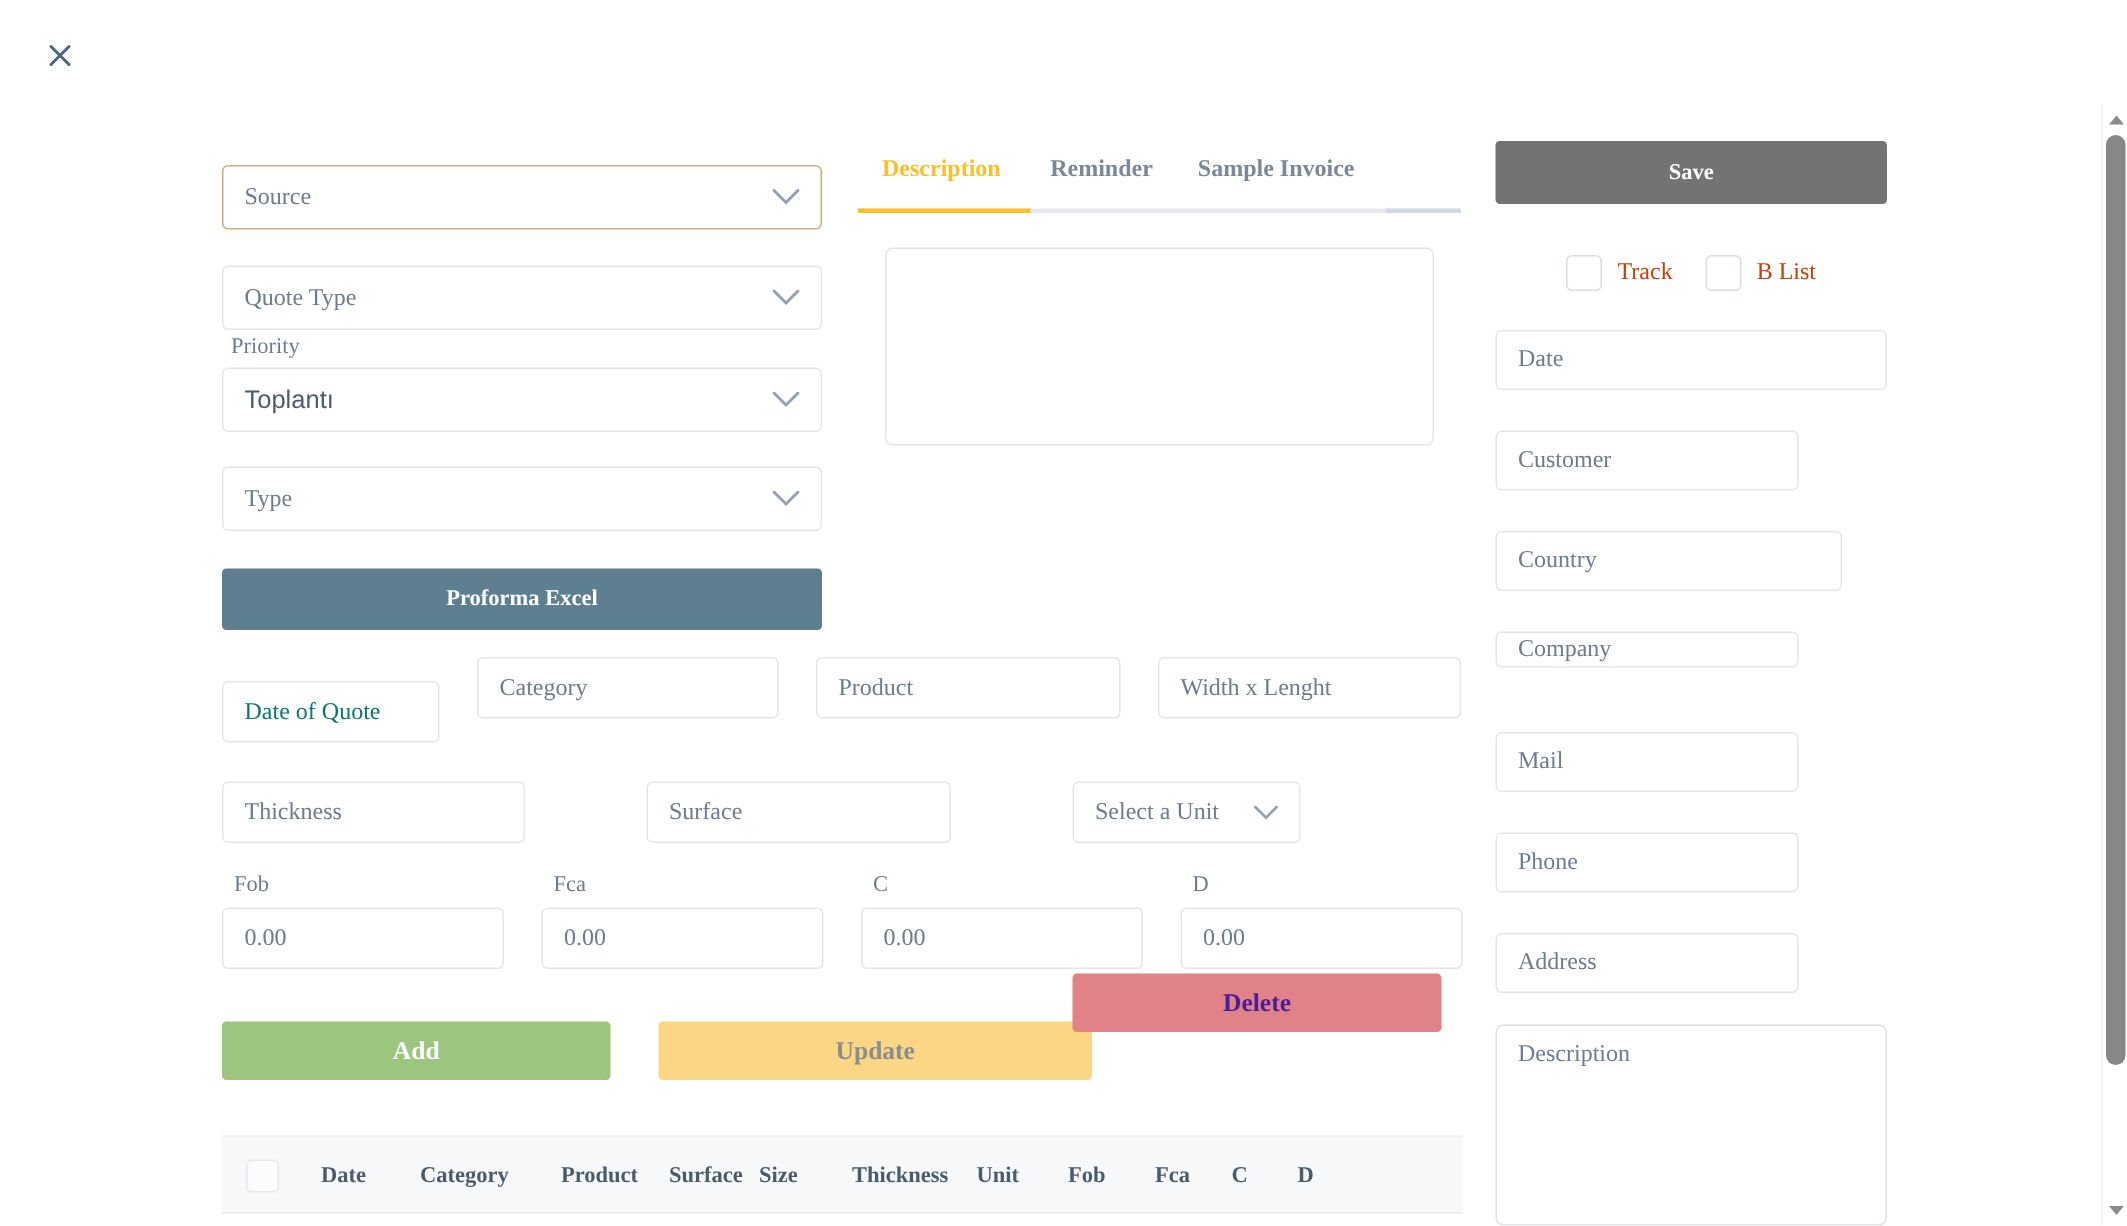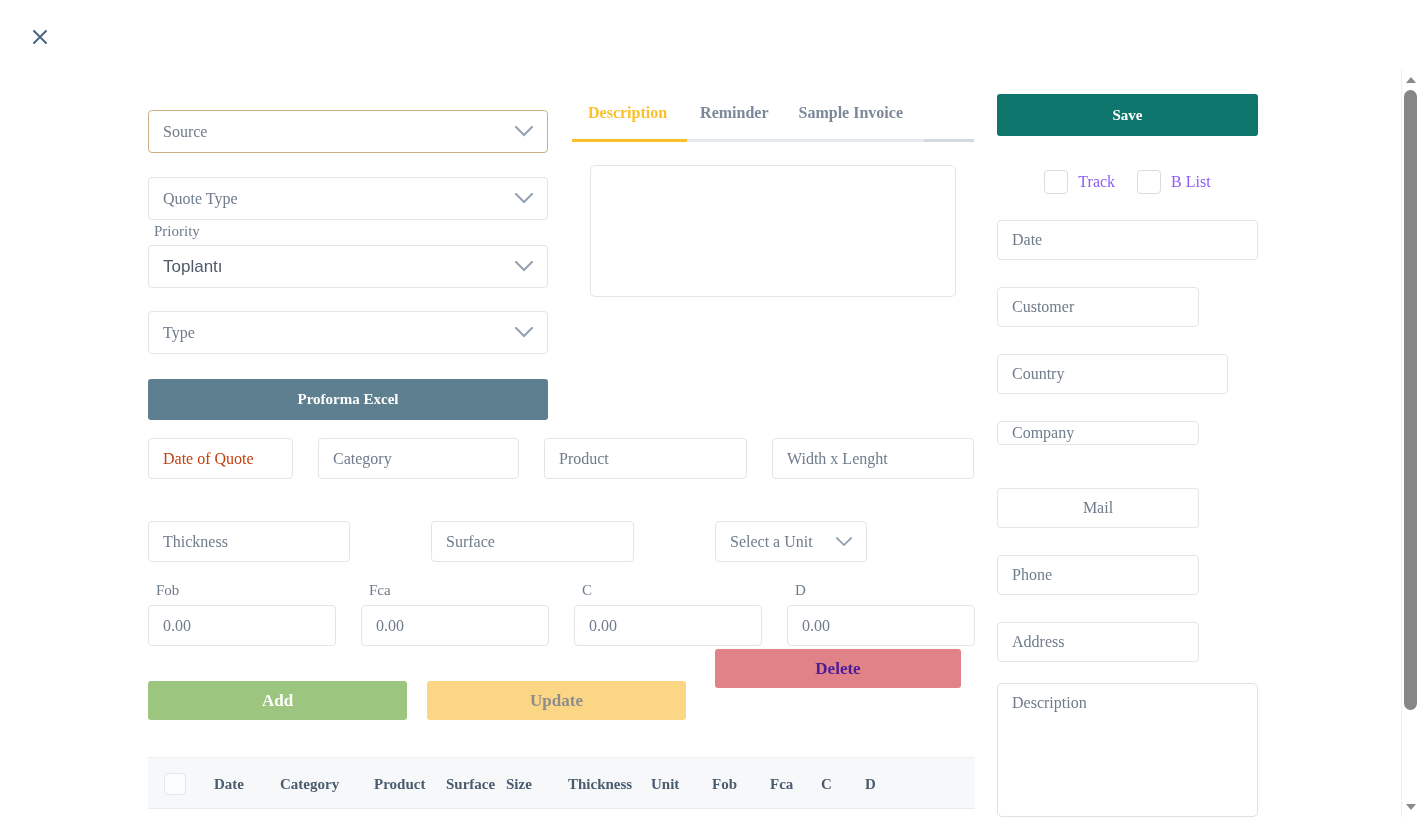--- a/index.html
+++ b/index.html
@@ -39,21 +39,21 @@
     align-items: center;
     padding: 0 14px;
     position: absolute;
     font-family: "Liberation Serif", "DejaVu Serif", serif;
   }
   .ctl.sel { justify-content: space-between; align-items: center; }
   .ctl .chev {
     color: #93a1b0;
     display: flex; align-items: center;
   }
-  .ctl.muted { color: #c2410c; }
+  .ctl.muted { color: #0f766e; margin-top: 16px; }
   .ctl.tan { border-color: #cbb083; }
 
   .fld-label {
     position: absolute;
     font-size: 15px;
     color: #6f7c8c;
     font-family: "Liberation Serif", "DejaVu Serif", serif;
   }
 
   
@@ -96,21 +96,21 @@
   #d-input   { left:787px; top:605px; width:188px; height:41px; }
 
   
   .act-btn {
     position:absolute; height:39px; border:none; border-radius:3px;
     font-size:17px; font-weight:bold; cursor:pointer;
     font-family:"Liberation Serif","DejaVu Serif",serif;
     display:flex; align-items:center; justify-content:center;
   }
   #add-button    { left:148px; top:681px; width:259px; background:#9cc580; color:#ffffff; }
-  #update-button { left:427px; top:681px; width:259px; background:#fbd785; color:#8d8d8d; }
+  #update-button { left:439px; top:681px; width:289px; background:#fbd785; color:#8d8d8d; }
   #delete-button { left:715px; top:649px; width:246px; background:#e08287; color:#4c1d95; }
 
   
   #results-table {
     position:absolute; left:148px; top:757px; width:827px; height:52px;
     background:#f7f8fa;
     border-top:1px solid #eef0f3;
     border-bottom:1px solid #e8eaee;
   }
   #results-table .hdr-row {
@@ -157,43 +157,43 @@
   }
   #description-textarea {
     position:absolute; left:590px; top:165px; width:366px; height:132px;
     border:1px solid #e2e5ea; border-radius:5px; background:#ffffff;
     cursor:text;
   }
 
   
   #save-button {
     position:absolute; left:997px; top:94px; width:261px; height:42px;
-    background:#0f766e; border:none; border-radius:3px;
+    background:#737373; border:none; border-radius:3px;
     color:#ffffff; font-size:15px; font-weight:bold;
     font-family:"Liberation Serif","DejaVu Serif",serif;
     display:flex; align-items:center; justify-content:center;
     cursor:pointer;
   }
   #checkbox-row {
     position:absolute; left:997px; top:168px; width:261px; height:28px;
     display:flex; align-items:center; justify-content:center; gap:0;
   }
   .cbx {
     width:24px; height:24px; border:1px solid #d7dce3;
     border-radius:4px; background:#ffffff; cursor:pointer; flex:0 0 auto;
   }
   .cbx-label {
-    font-size:16px; color:#8b5cf6; margin-left:10px; margin-right:22px;
+    font-size:16px; color:#c2410c; margin-left:10px; margin-right:22px;
     font-family:"Liberation Serif","DejaVu Serif",serif;
   }
   #date-input     { left:997px; top:220px; width:261px; height:40px; }
   #customer-input { left:997px; top:287px; width:202px; height:40px; }
   #country-input  { left:997px; top:354px; width:231px; height:40px; }
   #company-input  { left:997px; top:421px; width:202px; height:24px; }
-  #mail-input     { left:997px; top:488px; width:202px; height:40px;justify-content:center; }
+  #mail-input     { left:997px; top:488px; width:202px; height:40px; }
   #phone-input    { left:997px; top:555px; width:202px; height:40px; }
   #address-input  { left:997px; top:622px; width:202px; height:40px; }
   #side-description-textarea {
     position:absolute; left:997px; top:683px; width:261px; height:134px;
     border:1px solid #dde1e7; border-radius:5px; background:#ffffff;
     color:#6f7c8c; font-size:16px; padding:10px 14px;
     font-family:"Liberation Serif","DejaVu Serif",serif;
     cursor:text;
   }
 

